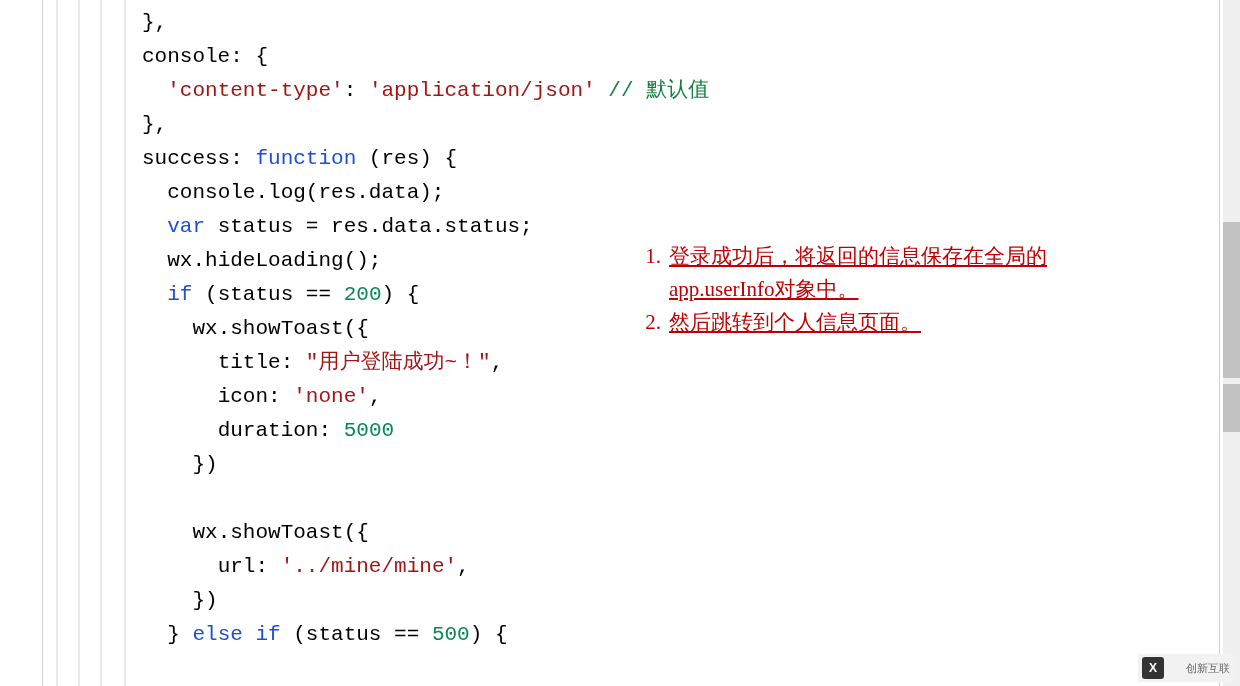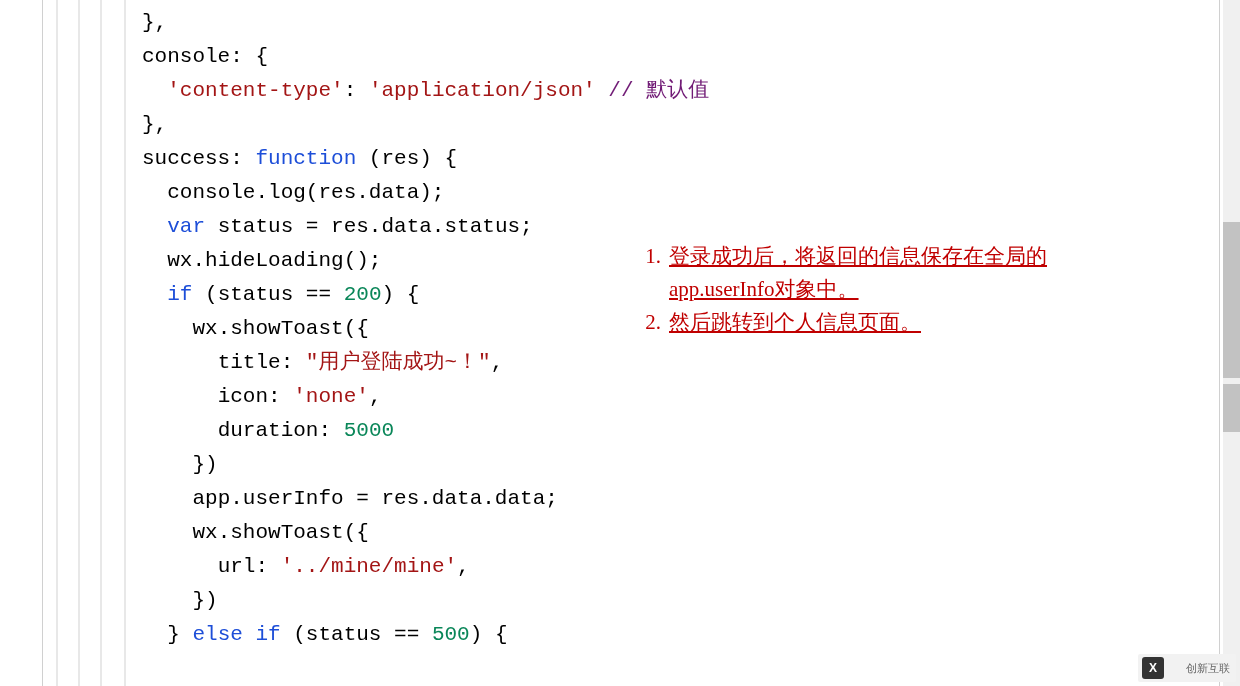--- a/index.html
+++ b/index.html
@@ -43,21 +43,21 @@
     top: 6px;
     width: 1070px;
   }
   .line { white-space: pre; font-family: Consolas, "Courier New", monospace; }
   .punct { color: #000; }
   .ident { color: #000; }
   .kw    { color: #1d4ed8; }
   .num   { color: #098658; margin-top: 39px; }
   .str-d { color: #a31515; }
   .str-s { color: #a31515; }
-  .comment { color: #701a75; }
+  .comment { color: #15803d; }
   .annot {
     position: absolute;
     left: 625px;
     top: 240px;
     width: 560px;
     color: #c00000;
     font-family: "Microsoft YaHei", "SimSun", serif;
     font-size: 21px;
     line-height: 33px;
   }
@@ -134,21 +134,21 @@
       <div class="line"><span></span><span class="ident">success</span><span class="punct">: </span><span class="kw">function</span><span class="punct"> (res) {</span></div>
       <div class="line"><span>  </span><span class="ident">console.log(res.data);</span></div>
       <div class="line"><span>  </span><span class="kw">var</span><span class="ident"> status = res.data.status;</span></div>
       <div class="line"><span>  </span><span class="ident">wx.hideLoading();</span></div>
       <div class="line"><span>  </span><span class="kw">if</span><span class="punct"> (status == </span><span class="num">200</span><span class="punct">) {</span></div>
       <div class="line"><span>    </span><span class="ident">wx.showToast({</span></div>
       <div class="line"><span>      </span><span class="ident">title</span><span class="punct">: </span><span class="str-d">"用户登陆成功~！"</span><span class="punct">,</span></div>
       <div class="line"><span>      </span><span class="ident">icon</span><span class="punct">: </span><span class="str-s">'none'</span><span class="punct">,</span></div>
       <div class="line"><span>      </span><span class="ident">duration</span><span class="punct">: </span><span class="num">5000</span></div>
       <div class="line"><span>    </span><span class="punct">})</span></div>
-      <div class="line"><span>    </span><span class="ident">app.userInfo = res.data.data;</span></div>
+      <div class="line"><span>    </span></div>
       <div class="line"><span>    </span><span class="ident">wx.showToast({</span></div>
       <div class="line"><span>      </span><span class="ident">url</span><span class="punct">: </span><span class="str-s">'../mine/mine'</span><span class="punct">,</span></div>
       <div class="line"><span>    </span><span class="punct">})</span></div>
       <div class="line"><span></span><span class="punct"></span></div>
       <div class="line"><span>  </span><span class="punct">} </span><span class="kw">else if</span><span class="punct"> (status == </span><span class="num">500</span><span class="punct">) {</span></div>
     </div>
 
   <div class="annot">
     <div class="row">
       <div class="n">1.</div>

